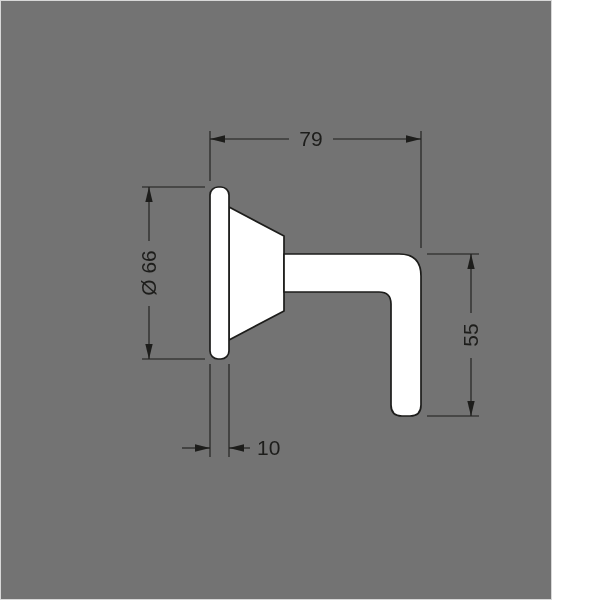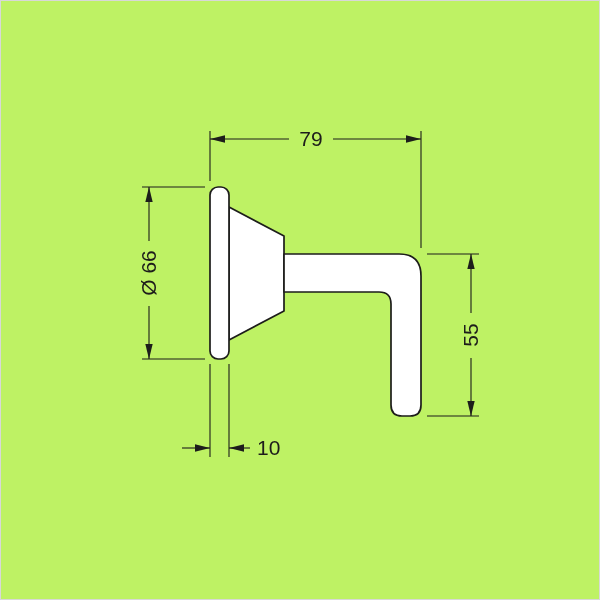--- a/index.html
+++ b/index.html
@@ -3,23 +3,23 @@
 <meta charset="utf-8">
 <style>
   html, body {
     margin: 0;
     padding: 0;
     background: #ffffff;
     font-family: "Liberation Sans", sans-serif;
   }
   .canvas {
     position: relative;
-    width: 600px;
+    width: 552px;
     height: 600px;
-    background: #bef264;
+    background: #737373;
     border: 1px solid #d8d8d8;
     box-sizing: border-box;
   }
   svg { display: block; }
   .outline {
     fill: #ffffff;
     stroke: #1d1d1b;
     stroke-width: 1.7;
     stroke-linejoin: round;
     stroke-linecap: round;

